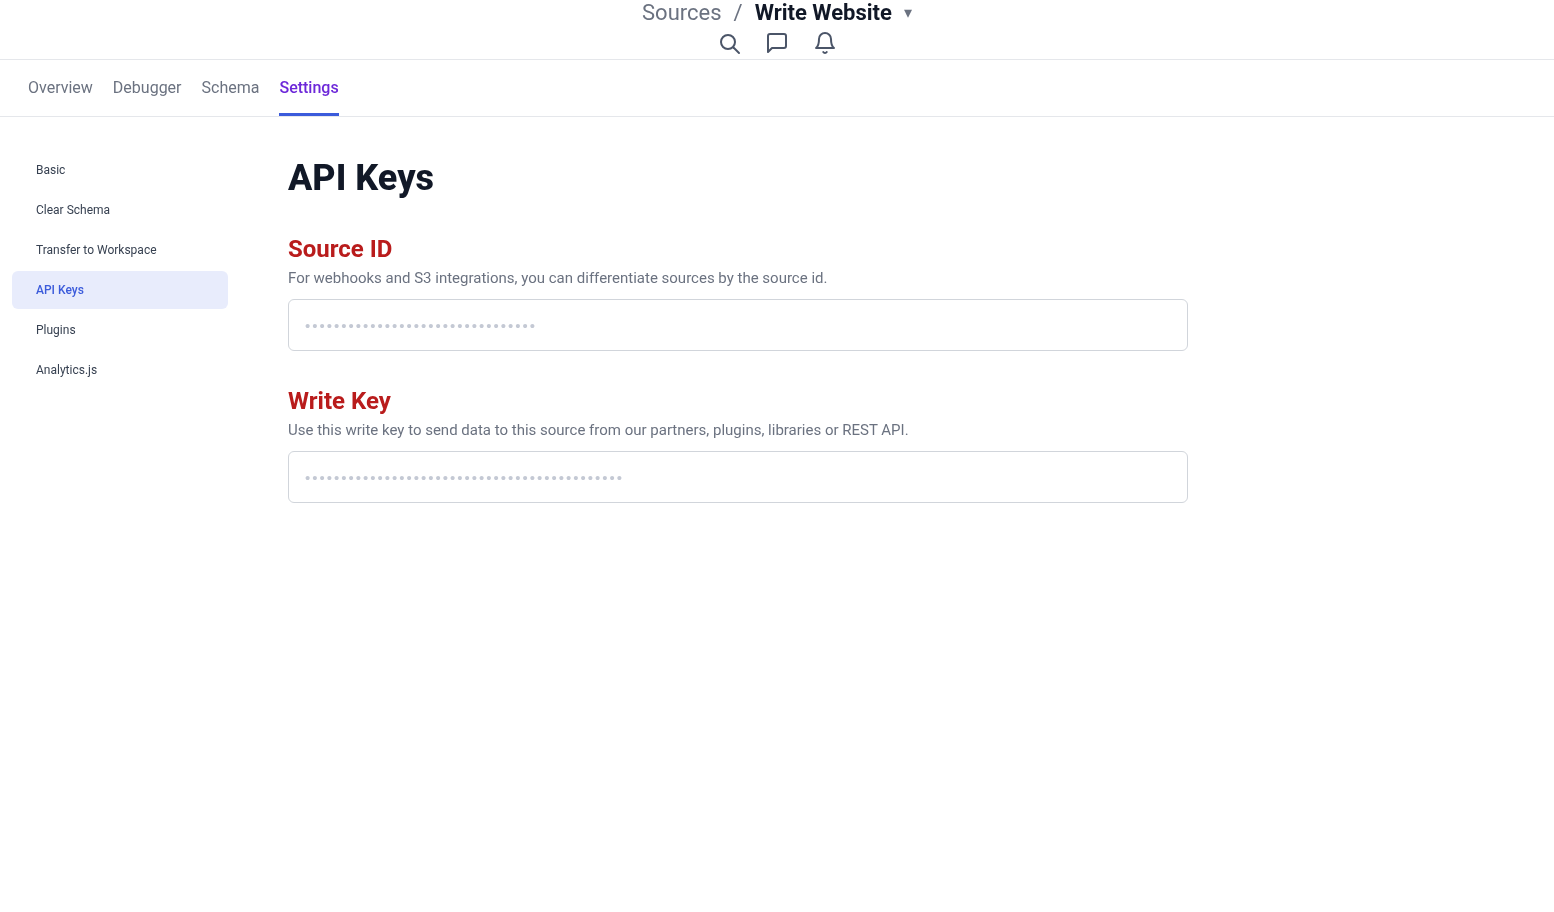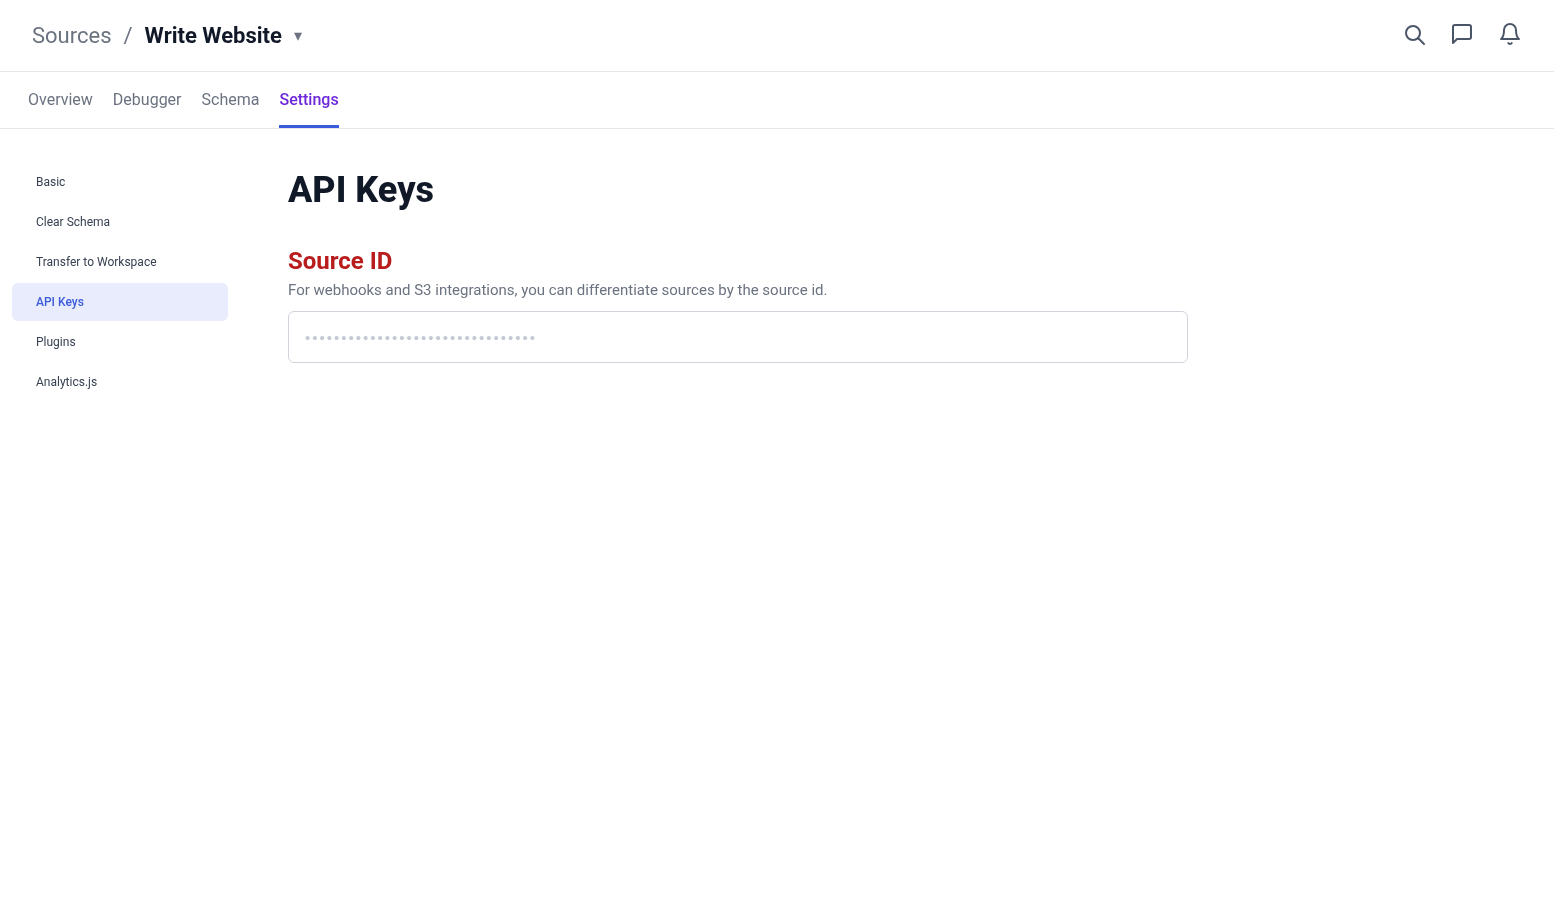--- a/index.html
+++ b/index.html
@@ -4,22 +4,23 @@
   <style>
     * { margin: 0; padding: 0; box-sizing: border-box; }
     body { font-family: -apple-system, BlinkMacSystemFont, 'Segoe UI', Roboto, sans-serif; background: #fff; color: #333; }
 
     
     .header {
       display: flex;
       align-items: center;
       justify-content: space-between;
       padding: 0 32px;
-      height: 72px;
+      height: 60px;
       border-bottom: 1px solid #e5e7eb;
+      flex-direction: column;
     }
     .header-left {
       display: flex;
       align-items: center;
       gap: 8px;
     }
     .header-sources {
       font-size: 22px;
       color: #6b7280;
       font-weight: 400;
@@ -218,16 +219,21 @@
     <h1 class="page-title">API Keys</h1>
 
     
     <div class="section">
       <div class="section-title">Source ID</div>
       <div class="section-desc">For webhooks and S3 integrations, you can differentiate sources by the source id.</div>
       <input class="key-input" type="text" readonly="" placeholder="••••••••••••••••••••••••••••••••" style="">
     </div>
 
     
+    <div class="section">
+      <div class="section-title">Write Key</div>
+      <div class="section-desc">Use this write key to send data to this source from our partners, plugins, libraries or REST API.</div>
+      <input class="key-input" type="text" readonly="" placeholder="••••••••••••••••••••••••••••••••••••••••••••" style="">
+    </div>
 
     
   </main>
 </div>
 
 </body></html>

